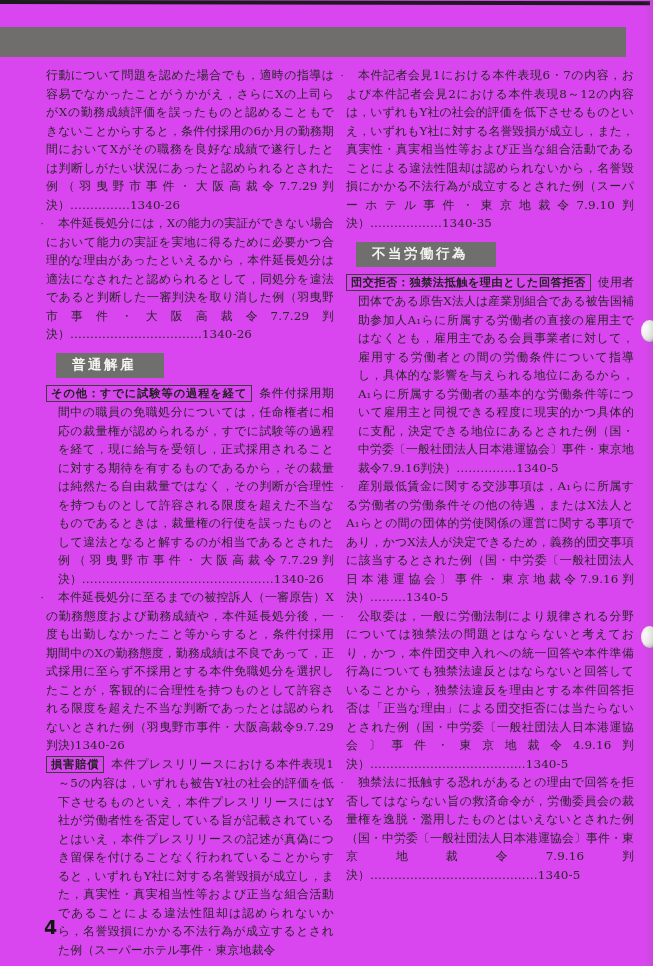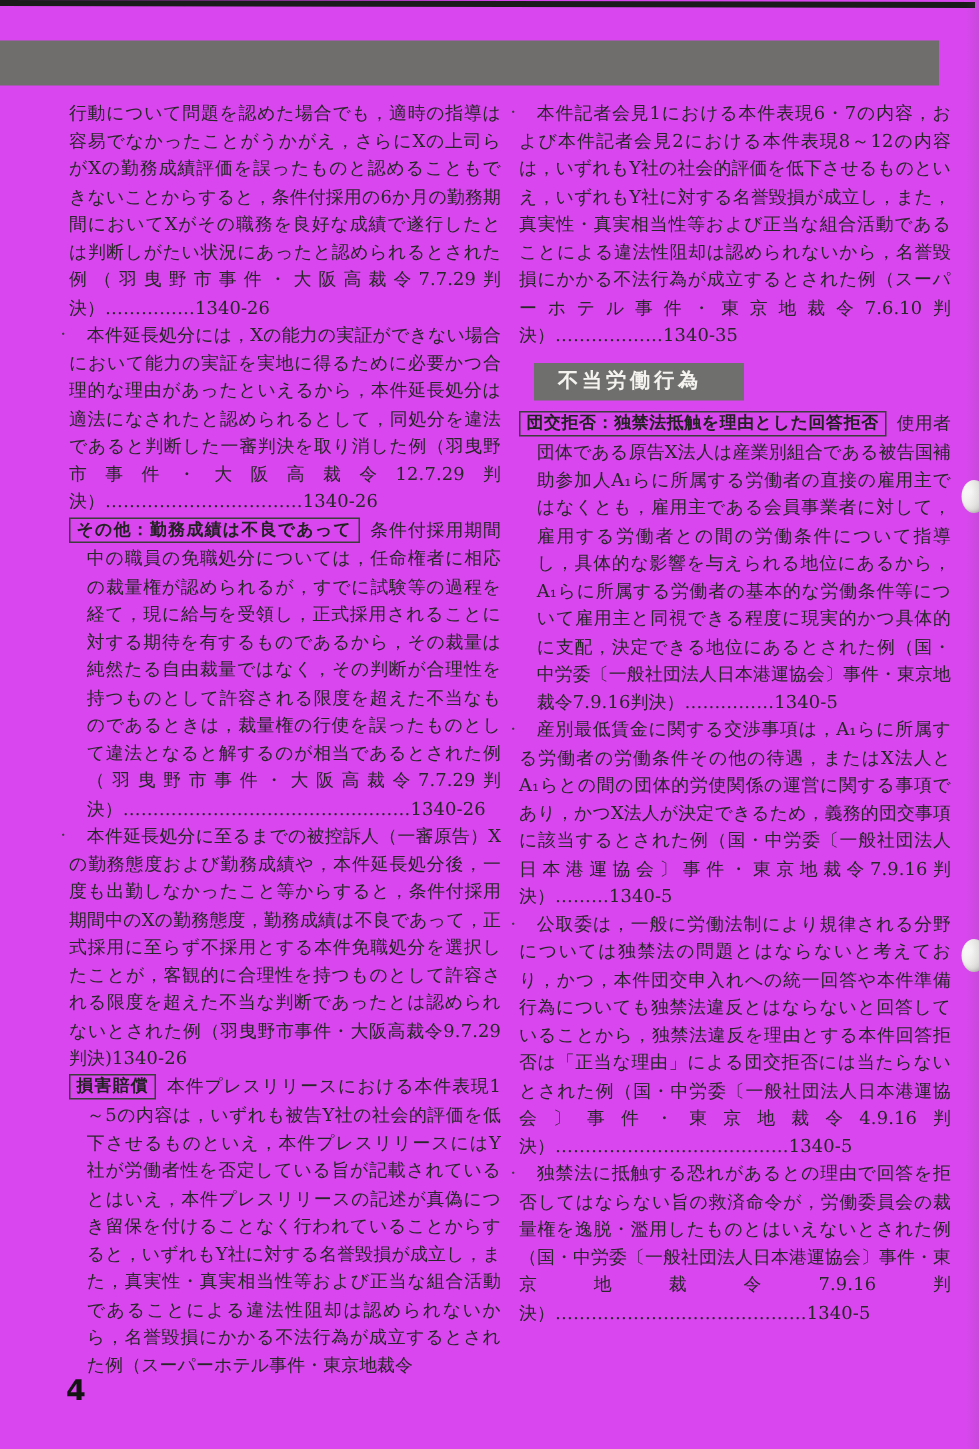--- a/index.html
+++ b/index.html
@@ -89,34 +89,35 @@
 <div class="page">
 
   <div class="top-rule"></div>
   <div class="header-band"></div>
 
   <div class="content">
 
     <div class="col col-left">
       <p class="entry entry-cont"><span>行動について問題を認めた場合でも，適時の指導は容易でなかったことがうかがえ，さらにXの上司らがXの勤務成績評価を誤ったものと認めることもできないことからすると，条件付採用の6か月の勤務期間においてXがその職務を良好な成績で遂行したとは判断しがたい状況にあったと認められるとされた例（羽曳野市事件・大阪高裁令7.7.29判決）……………1340-26</span></p>
 
-      <p class="entry entry-bullet"><span class="bullet-mark">・</span><span>本件延長処分には，Xの能力の実証ができない場合において能力の実証を実地に得るために必要かつ合理的な理由があったといえるから，本件延長処分は適法になされたと認められるとして，同処分を違法であると判断した一審判決を取り消した例（羽曳野市事件・大阪高裁令12.7.29判決）……………………………1340-26</span></p>
+      <p class="entry entry-bullet"><span class="bullet-mark">・</span><span>本件延長処分には，Xの能力の実証ができない場合において能力の実証を実地に得るために必要かつ合理的な理由があったといえるから，本件延長処分は適法になされたと認められるとして，同処分を違法であると判断した一審判決を取り消した例（羽曳野市事件・大阪高裁令7.7.29判決）……………………………1340-26</span></p>
 
+      <h2 class="section-bar">普通解雇</h2>
 
-      <p class="entry entry-labeled"><span class="label-box">その他：勤務成績は不良であって</span><span>条件付採用期間中の職員の免職処分については，任命権者に相応の裁量権が認められるが，すでに試験等の過程を経て，現に給与を受領し，正式採用されることに対する期待を有するものであるから，その裁量は純然たる自由裁量ではなく，その判断が合理性を持つものとして許容される限度を超えた不当なものであるときは，裁量権の行使を誤ったものとして違法となると解するのが相当であるとされた例（羽曳野市事件・大阪高裁令7.7.29判決）…………………………………………1340-26</span></p>
+      <p class="entry entry-labeled"><span class="label-box">その他：すでに試験等の過程を経て</span><span>条件付採用期間中の職員の免職処分については，任命権者に相応の裁量権が認められるが，すでに試験等の過程を経て，現に給与を受領し，正式採用されることに対する期待を有するものであるから，その裁量は純然たる自由裁量ではなく，その判断が合理性を持つものとして許容される限度を超えた不当なものであるときは，裁量権の行使を誤ったものとして違法となると解するのが相当であるとされた例（羽曳野市事件・大阪高裁令7.7.29判決）…………………………………………1340-26</span></p>
 
       <p class="entry entry-bullet"><span class="bullet-mark">・</span><span>本件延長処分に至るまでの被控訴人（一審原告）Xの勤務態度および勤務成績や，本件延長処分後，一度も出勤しなかったこと等からすると，条件付採用期間中のXの勤務態度，勤務成績は不良であって，正式採用に至らず不採用とする本件免職処分を選択したことが，客観的に合理性を持つものとして許容される限度を超えた不当な判断であったとは認められないとされた例（羽曳野市事件・大阪高裁令9.7.29判決)1340-26</span></p>
 
 
       <p class="entry entry-labeled"><span class="label-box">損害賠償</span><span>本件プレスリリースにおける本件表現1～5の内容は，いずれも被告Y社の社会的評価を低下させるものといえ，本件プレスリリースにはY社が労働者性を否定している旨が記載されているとはいえ，本件プレスリリースの記述が真偽につき留保を付けることなく行われていることからすると，いずれもY社に対する名誉毀損が成立し，また，真実性・真実相当性等および正当な組合活動であることによる違法性阻却は認められないから，名誉毀損にかかる不法行為が成立するとされた例（スーパーホテル事件・東京地裁令</span></p>
     </div>
 
     <div class="col col-right">
 
-      <p class="entry entry-bullet"><span class="bullet-mark">・</span><span>本件記者会見1における本件表現6・7の内容，および本件記者会見2における本件表現8～12の内容は，いずれもY社の社会的評価を低下させるものといえ，いずれもY社に対する名誉毀損が成立し，また，真実性・真実相当性等および正当な組合活動であることによる違法性阻却は認められないから，名誉毀損にかかる不法行為が成立するとされた例（スーパーホテル事件・東京地裁令7.6.10判決）………………1340-35</span></p>
+      <p class="entry entry-bullet"><span class="bullet-mark">・</span><span>本件記者会見1における本件表現6・7の内容，および本件記者会見2における本件表現8～12の内容は，いずれもY社の社会的評価を低下させるものといえ，いずれもY社に対する名誉毀損が成立し，また，真実性・真実相当性等および正当な組合活動であることによる違法性阻却は認められないから，名誉毀損にかかる不法行為が成立するとされた例（スーパーホテル事件・東京地裁令7.9.10判決）………………1340-35</span></p>
 
       <h2 class="section-bar">不当労働行為</h2>
 
       <p class="entry entry-labeled"><span class="label-box">団交拒否：独禁法抵触を理由とした回答拒否</span><span>使用者団体である原告X法人は産業別組合である被告国補助参加人A₁らに所属する労働者の直接の雇用主ではなくとも，雇用主である会員事業者に対して，雇用する労働者との間の労働条件について指導し，具体的な影響を与えられる地位にあるから，A₁らに所属する労働者の基本的な労働条件等について雇用主と同視できる程度に現実的かつ具体的に支配，決定できる地位にあるとされた例（国・中労委〔一般社団法人日本港運協会〕事件・東京地裁令7.9.16判決）……………1340-5</span></p>
 
       <p class="entry entry-bullet"><span class="bullet-mark">・</span><span>産別最低賃金に関する交渉事項は，A₁らに所属する労働者の労働条件その他の待遇，またはX法人とA₁らとの間の団体的労使関係の運営に関する事項であり，かつX法人が決定できるため，義務的団交事項に該当するとされた例（国・中労委〔一般社団法人日本港運協会〕事件・東京地裁令7.9.16判決）………1340-5</span></p>
 
       <p class="entry entry-bullet"><span class="bullet-mark">・</span><span>公取委は，一般に労働法制により規律される分野については独禁法の問題とはならないと考えており，かつ，本件団交申入れへの統一回答や本件準備行為についても独禁法違反とはならないと回答していることから，独禁法違反を理由とする本件回答拒否は「正当な理由」による団交拒否には当たらないとされた例（国・中労委〔一般社団法人日本港運協会〕事件・東京地裁令4.9.16判決）…………………………………1340-5</span></p>
 
       <p class="entry entry-bullet"><span class="bullet-mark">・</span><span>独禁法に抵触する恐れがあるとの理由で回答を拒否してはならない旨の救済命令が，労働委員会の裁量権を逸脱・濫用したものとはいえないとされた例（国・中労委〔一般社団法人日本港運協会〕事件・東京地裁令7.9.16判決）……………………………………1340-5</span></p>

